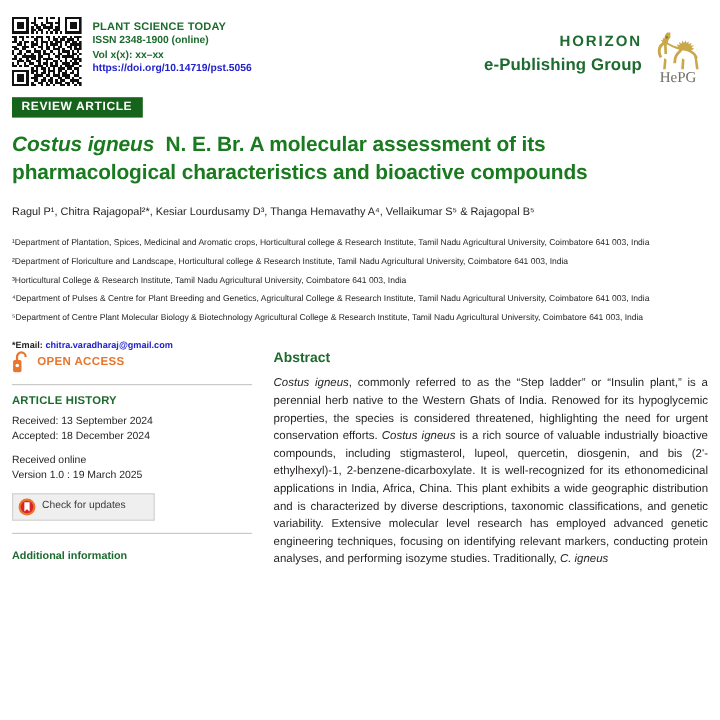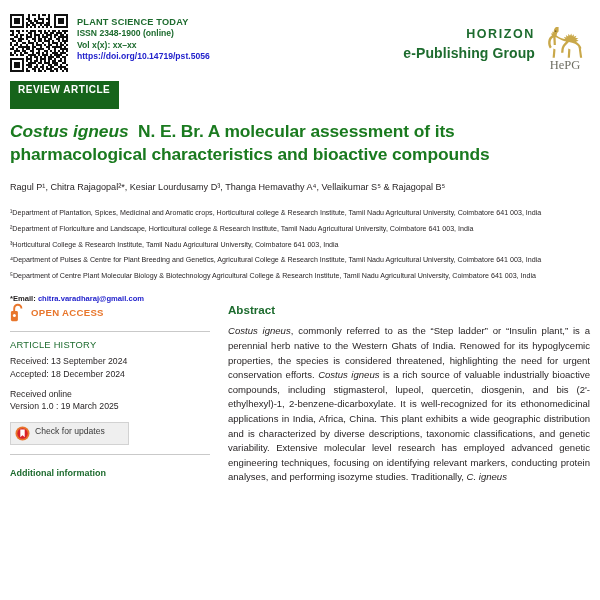--- a/index.html
+++ b/index.html
@@ -94,21 +94,21 @@
   .badge-row {
     margin-top: 7px;
   }
   .review-badge {
     display: inline-block;
     background: #16641b;
     color: #ffffff;
     font-size: 10px;
     font-weight: bold;
     letter-spacing: .5px;
-    padding: 3px 9px 14px 8px;
+    padding: 3px 9px 3px 8px;
   }
 
   
   .title {
     margin-top: 11px;
     font-size: 17.4px;
     font-weight: bold;
     color: #1a7a1f;
     line-height: 1.33;
     letter-spacing: -.1px;
@@ -175,21 +175,21 @@
   }
 
   .rule {
     border: 0;
     border-top: 1px solid #c9c9c9;
     margin: 9px 0 7px 0;
   }
 
   .sect-head {
     font-size: 9.4px;
-    font-weight: normal;
+    font-weight: bold;
     color: #1d6b2e;
     letter-spacing: .2px;
     margin-bottom: 5px;
   }
   .hist-line {
     font-size: 8.7px;
     line-height: 1.45;
     color: #231f20;
   }
   .hist-gap { height: 7px; }

